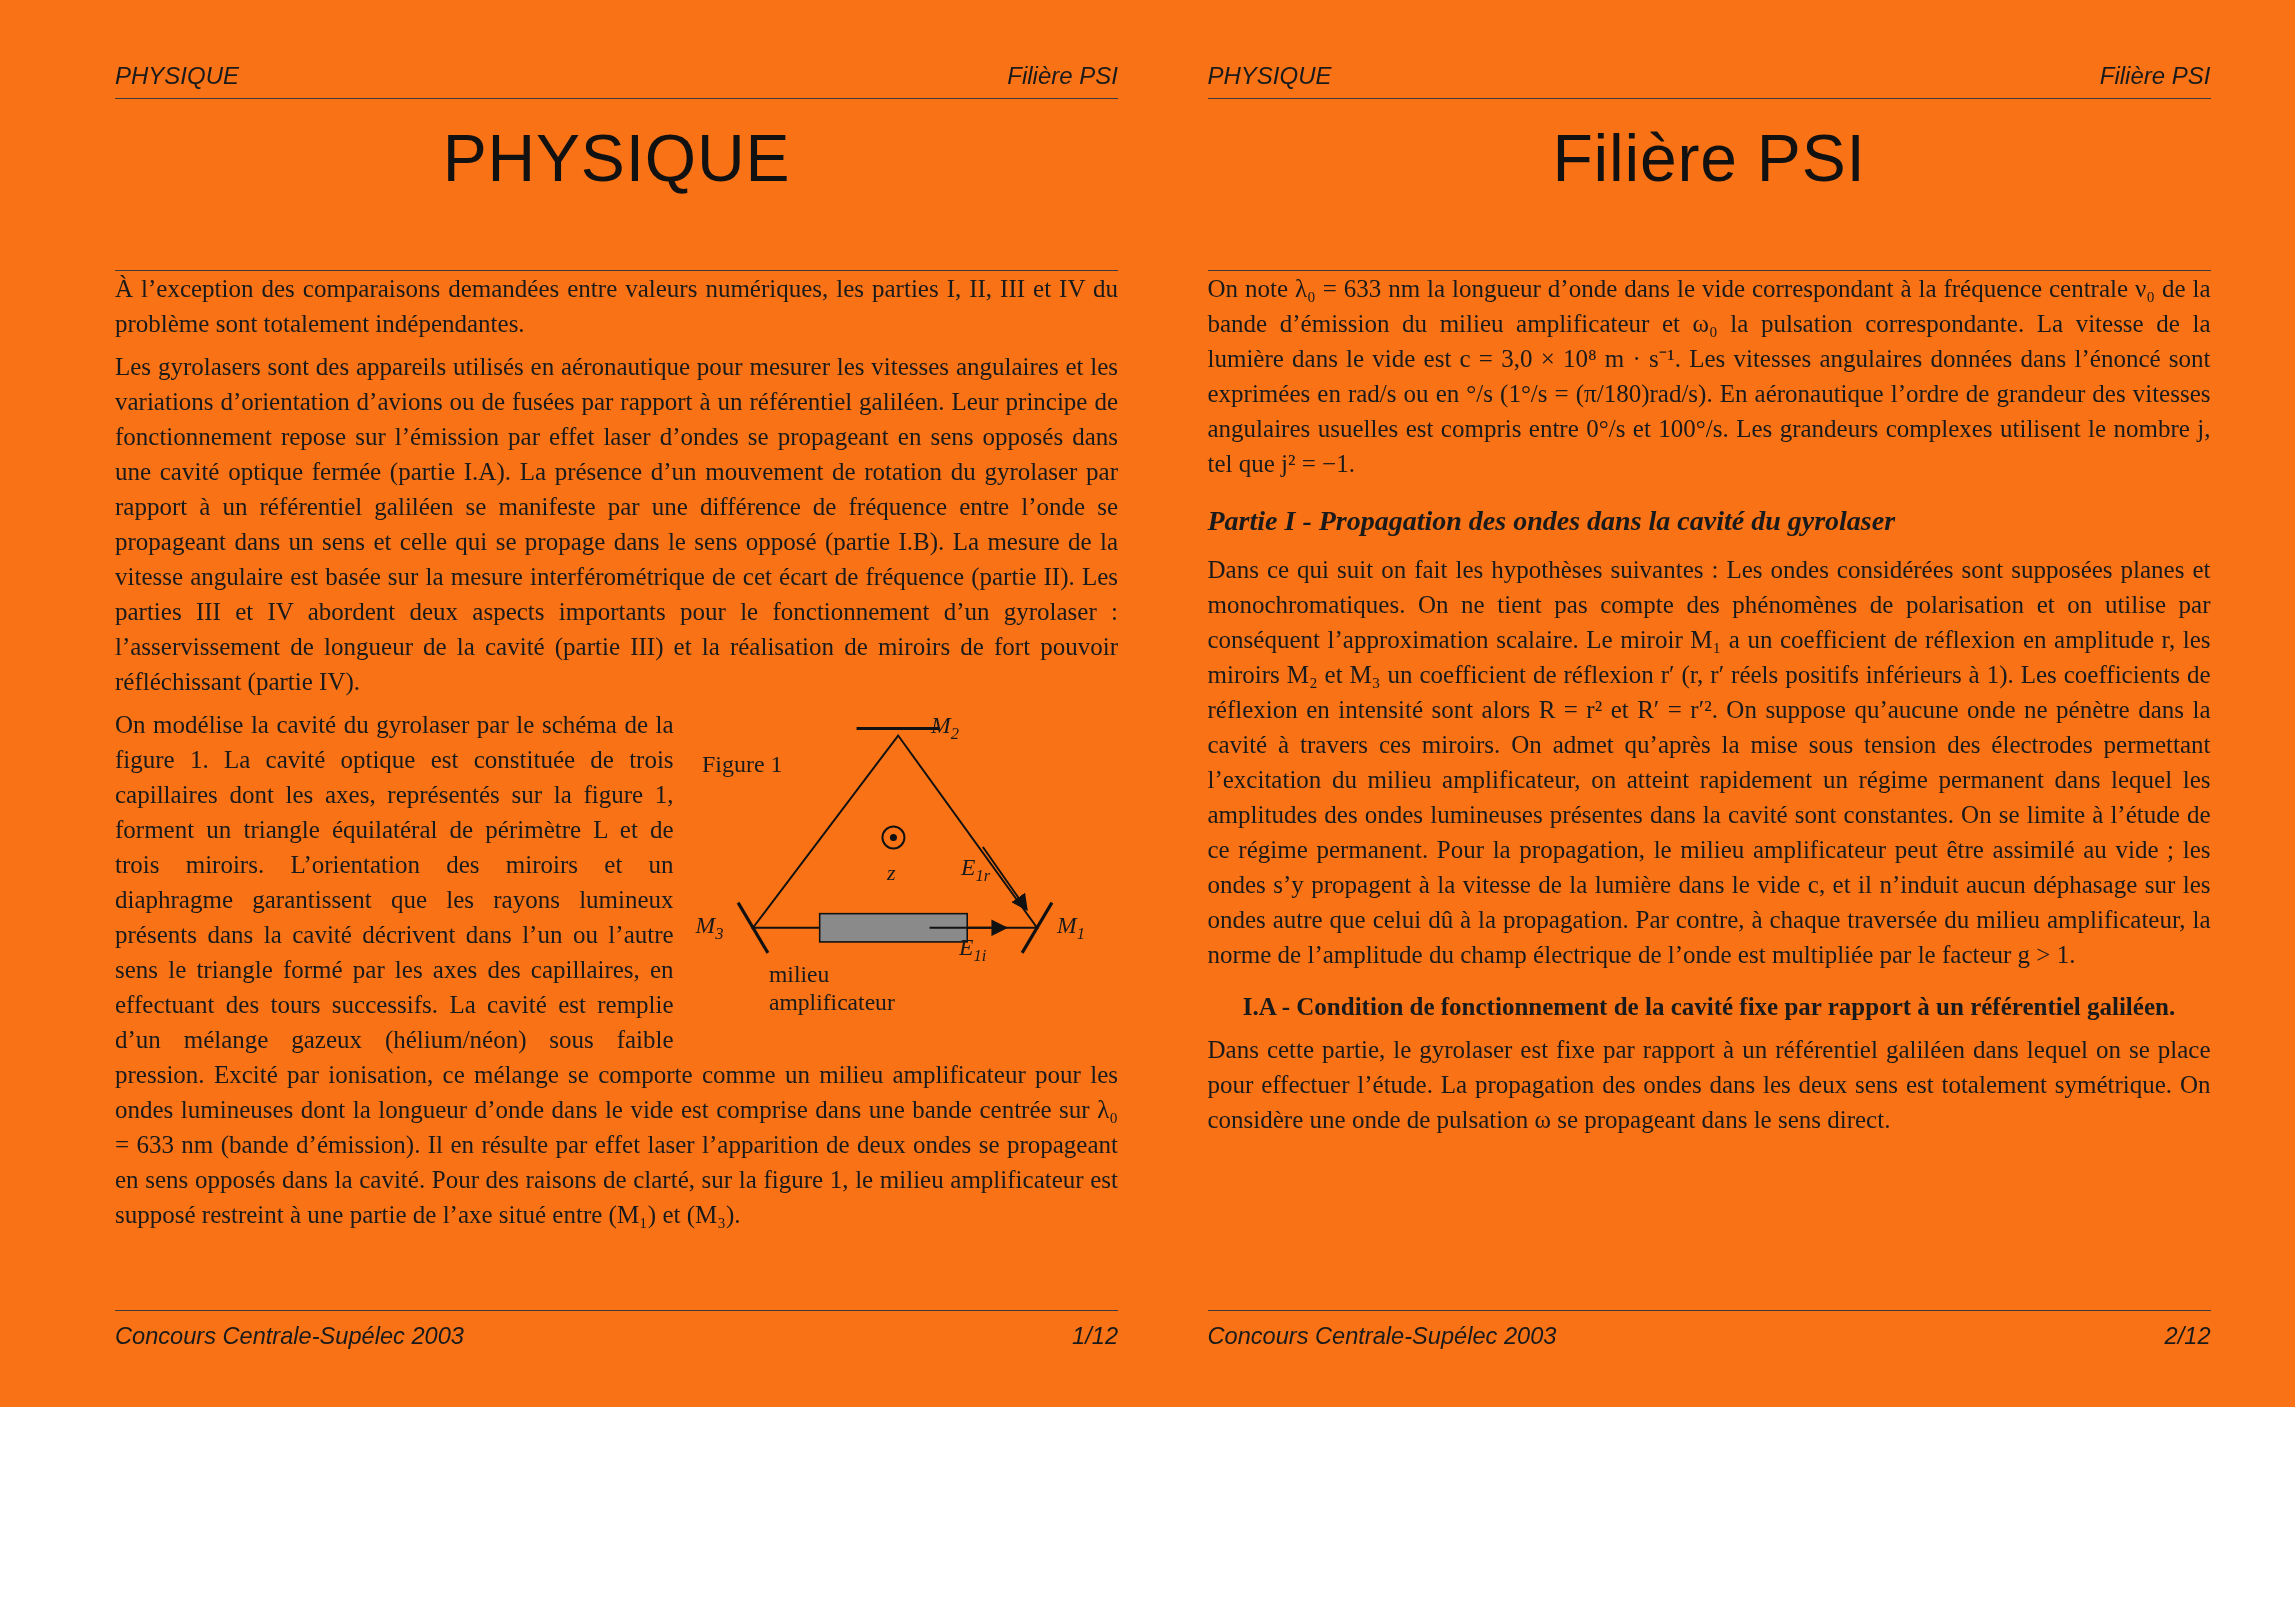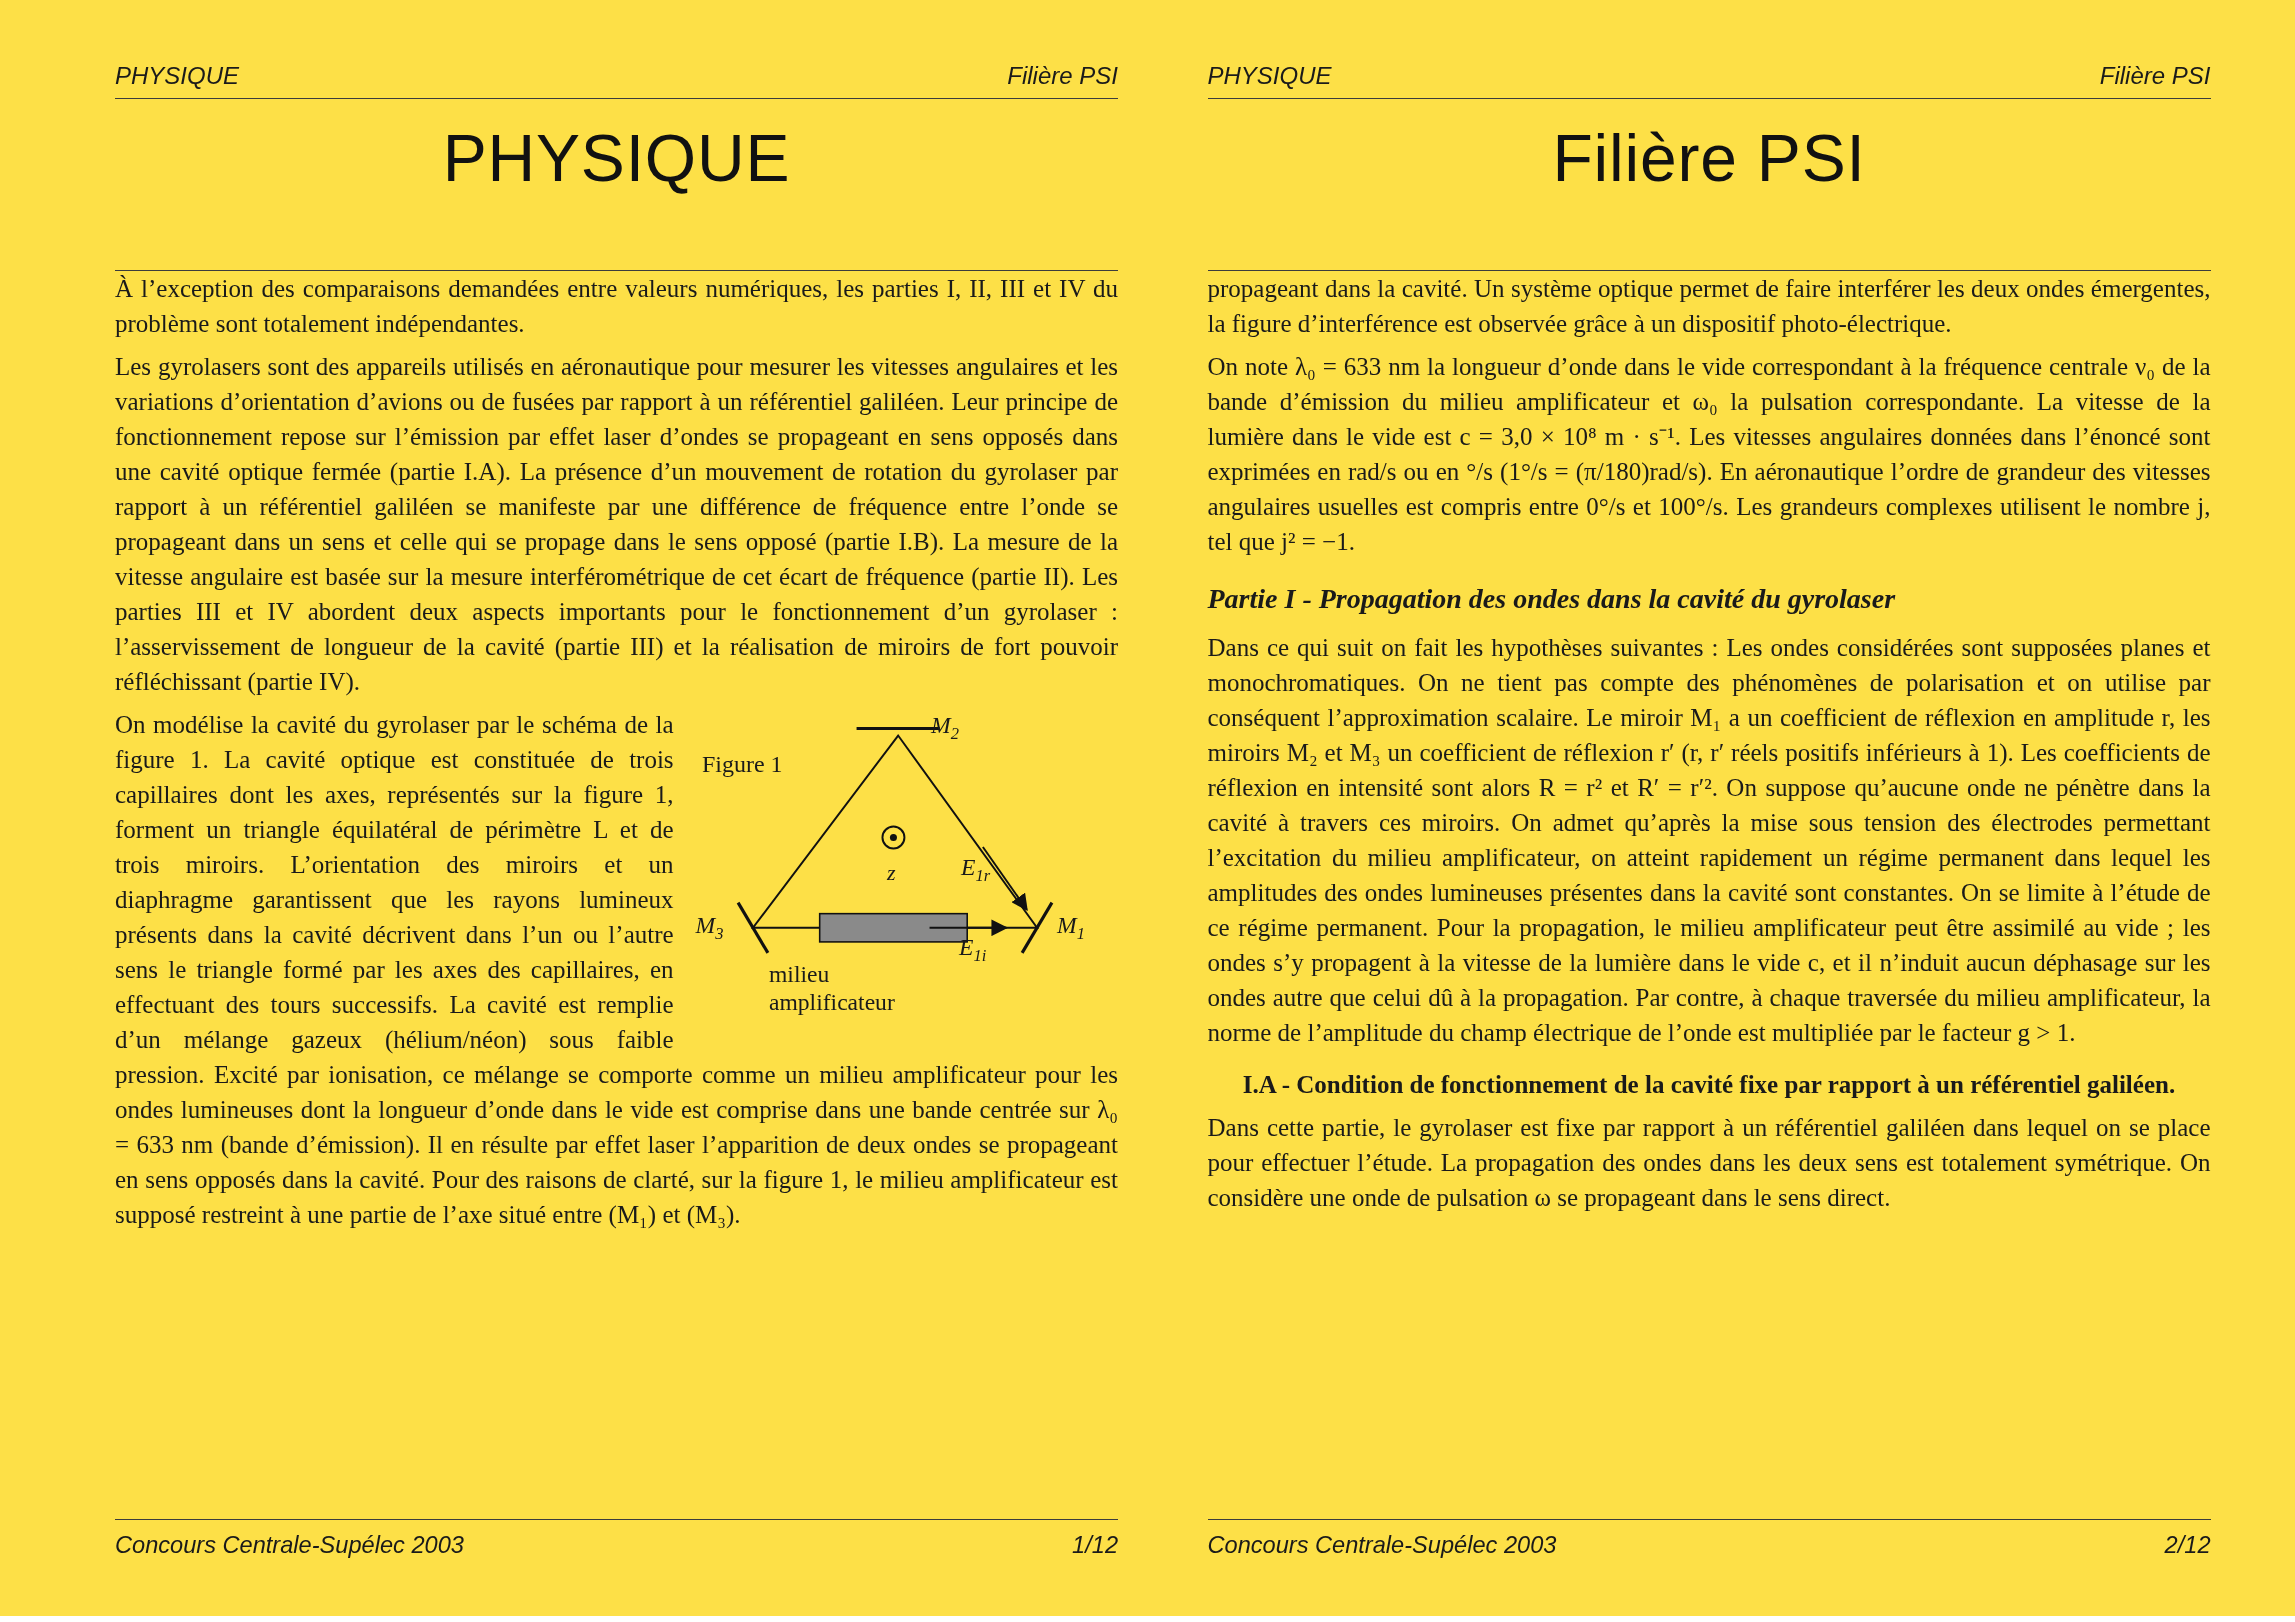--- a/index.html
+++ b/index.html
@@ -1,20 +1,20 @@
 <!DOCTYPE html>
 <html lang="fr" style="font-size:12.6px"><head>
 <meta charset="utf-8">
 <style>
   * { margin:0; padding:0; box-sizing:border-box; }
   html, body { width:2295px; height:1623px; background:#ffffff; overflow:hidden; }
   body { font-family:"Liberation Serif", serif; color:#1a1a1a; }
 
   .spread { display:flex; width:2295px; height:1623px; background:#ffffff; }
-  .page   { position:relative; width:1148px; height:1616px; background:#fde047; }
+  .page   { position:relative; width:1148px; height:1407px; background:#f97316; }
   .page-inner { position:absolute; top:0; bottom:0; }
   .page1 .page-inner { left:115px; width:1003px; }
   .page2 .page-inner { left:60px;  width:1003px; }
 
   .running-head {
     display:flex; justify-content:space-between; align-items:flex-end;
     padding-top:62px;
     font-family:"Liberation Sans", sans-serif; font-style:italic;
     font-size:24px; line-height:28px; color:#1a1a1a;
   }
@@ -153,21 +153,20 @@
       <header class="running-head">
         <span>PHYSIQUE</span>
         <span>Filière PSI</span>
       </header>
       <div class="rule head-rule"></div>
 
       <h1 class="doc-title">Filière PSI</h1>
       <div class="rule title-rule"></div>
 
       <div class="body-text">
-        <p class="para">propageant dans la cavité. Un système optique permet de faire interférer les deux ondes émergentes, la figure d’interférence est observée grâce à un dispositif photo-électrique.</p>
         <p class="para">On note λ₀ = 633 nm la longueur d’onde dans le vide correspondant à la fréquence centrale ν₀ de la bande d’émission du milieu amplificateur et ω₀ la pulsation correspondante. La vitesse de la lumière dans le vide est c = 3,0 × 10⁸ m · s⁻¹. Les vitesses angulaires données dans l’énoncé sont exprimées en rad/s ou en °/s (1°/s = (π/180)rad/s). En aéronautique l’ordre de grandeur des vitesses angulaires usuelles est compris entre 0°/s et 100°/s. Les grandeurs complexes utilisent le nombre j, tel que j² = −1.</p>
 
         <h2 class="section-heading">Partie I - Propagation des ondes dans la cavité du gyrolaser</h2>
         <p class="para">Dans ce qui suit on fait les hypothèses suivantes : Les ondes considérées sont supposées planes et monochromatiques. On ne tient pas compte des phénomènes de polarisation et on utilise par conséquent l’approximation scalaire. Le miroir M₁ a un coefficient de réflexion en amplitude r, les miroirs M₂ et M₃ un coefficient de réflexion r′ (r, r′ réels positifs inférieurs à 1). Les coefficients de réflexion en intensité sont alors R = r² et R′ = r′². On suppose qu’aucune onde ne pénètre dans la cavité à travers ces miroirs. On admet qu’après la mise sous tension des électrodes permettant l’excitation du milieu amplificateur, on atteint rapidement un régime permanent dans lequel les amplitudes des ondes lumineuses présentes dans la cavité sont constantes. On se limite à l’étude de ce régime permanent. Pour la propagation, le milieu amplificateur peut être assimilé au vide ; les ondes s’y propagent à la vitesse de la lumière dans le vide c, et il n’induit aucun déphasage sur les ondes autre que celui dû à la propagation. Par contre, à chaque traversée du milieu amplificateur, la norme de l’amplitude du champ électrique de l’onde est multipliée par le facteur g &gt; 1.</p>
 
         <h3 class="subsection-heading">I.A - Condition de fonctionnement de la cavité fixe par rapport à un référentiel galiléen.</h3>
         <p class="para">Dans cette partie, le gyrolaser est fixe par rapport à un référentiel galiléen dans lequel on se place pour effectuer l’étude. La propagation des ondes dans les deux sens est totalement symétrique. On considère une onde de pulsation ω se propageant dans le sens direct.</p>
       </div>
 
       <footer class="page-footer">

